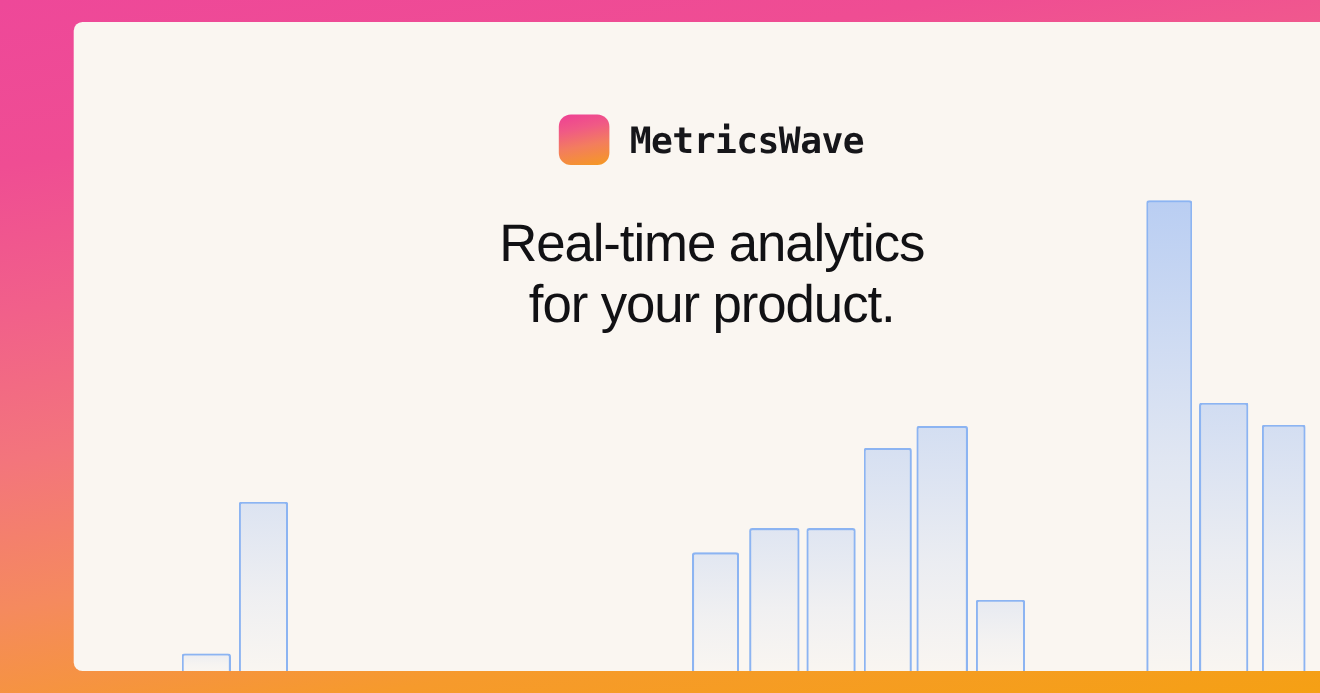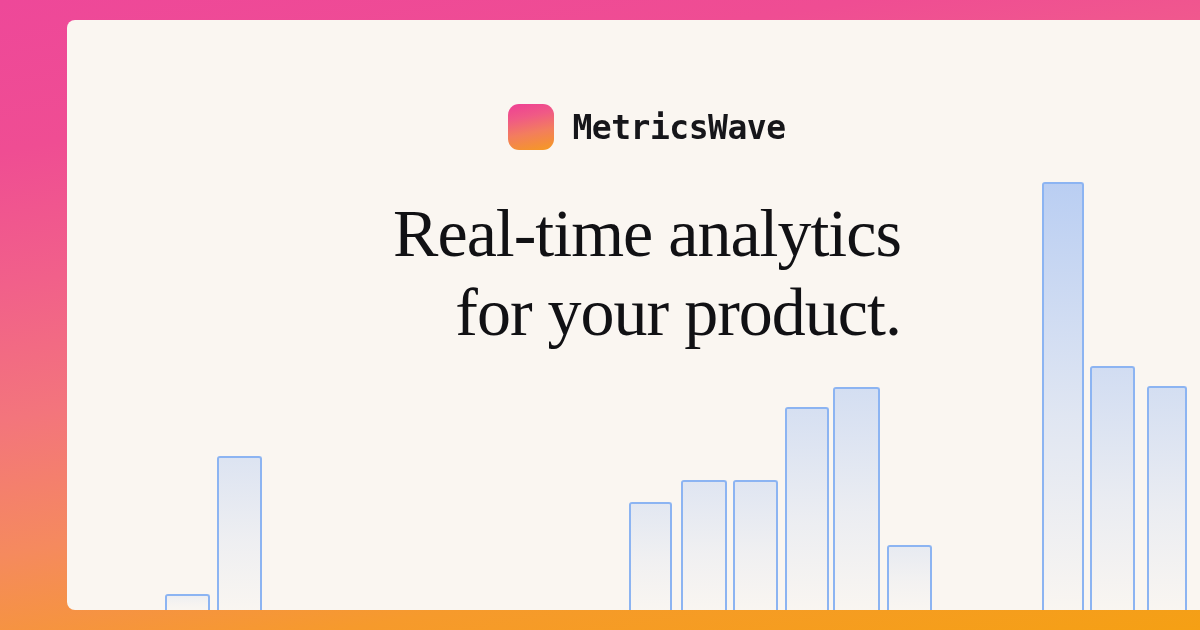--- a/index.html
+++ b/index.html
@@ -86,24 +86,24 @@
     font-weight: bold;
     font-size: 33px;
     letter-spacing: -0.5px;
     color: #16161a;
     white-space: nowrap;
   }
 
   #headline {
     margin: 0;
     margin-top: 44px;
-    text-align: right;
-    font-family: Liberation Serif, serif;
+    text-align: center;
+    font-family: Liberation Sans, sans-serif;
     font-weight: normal;
-    font-size: 68px;
+    font-size: 48px;
     line-height: 1.16;
     letter-spacing: -1px;
     color: #111114;
     white-space: pre;
   }
 </style>
 </head>
 <body>
 
 <div id="og-card">

